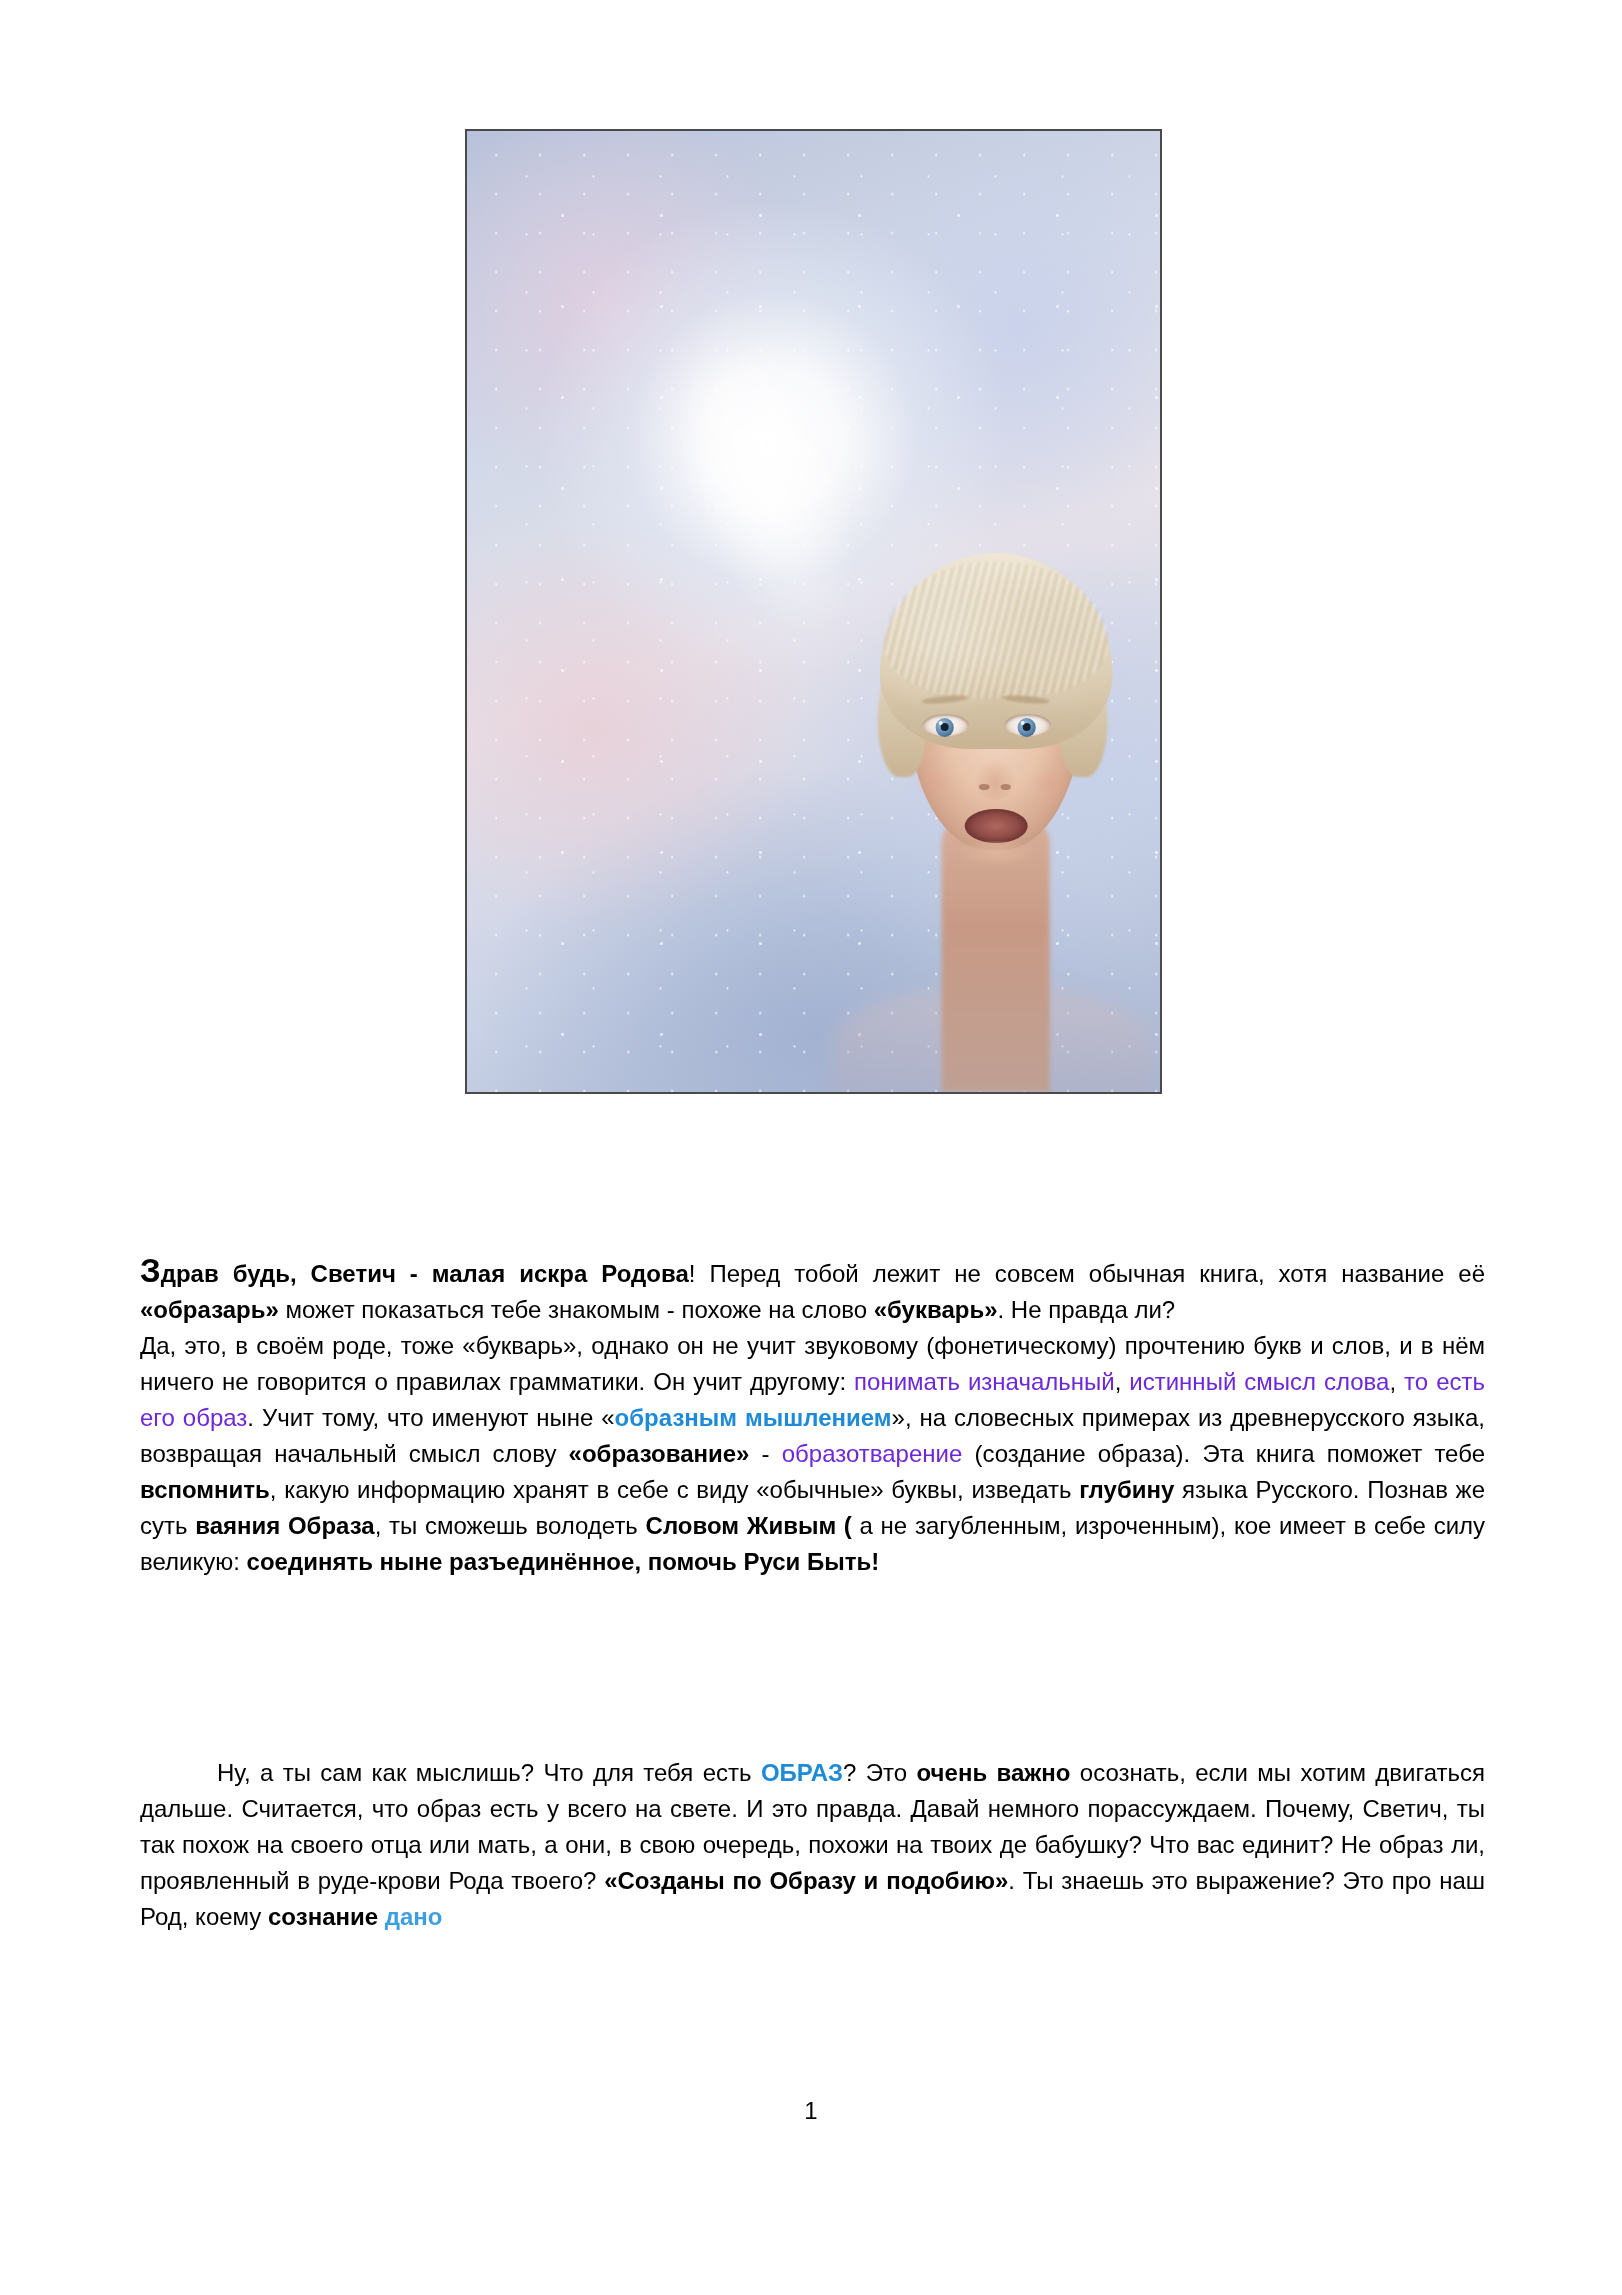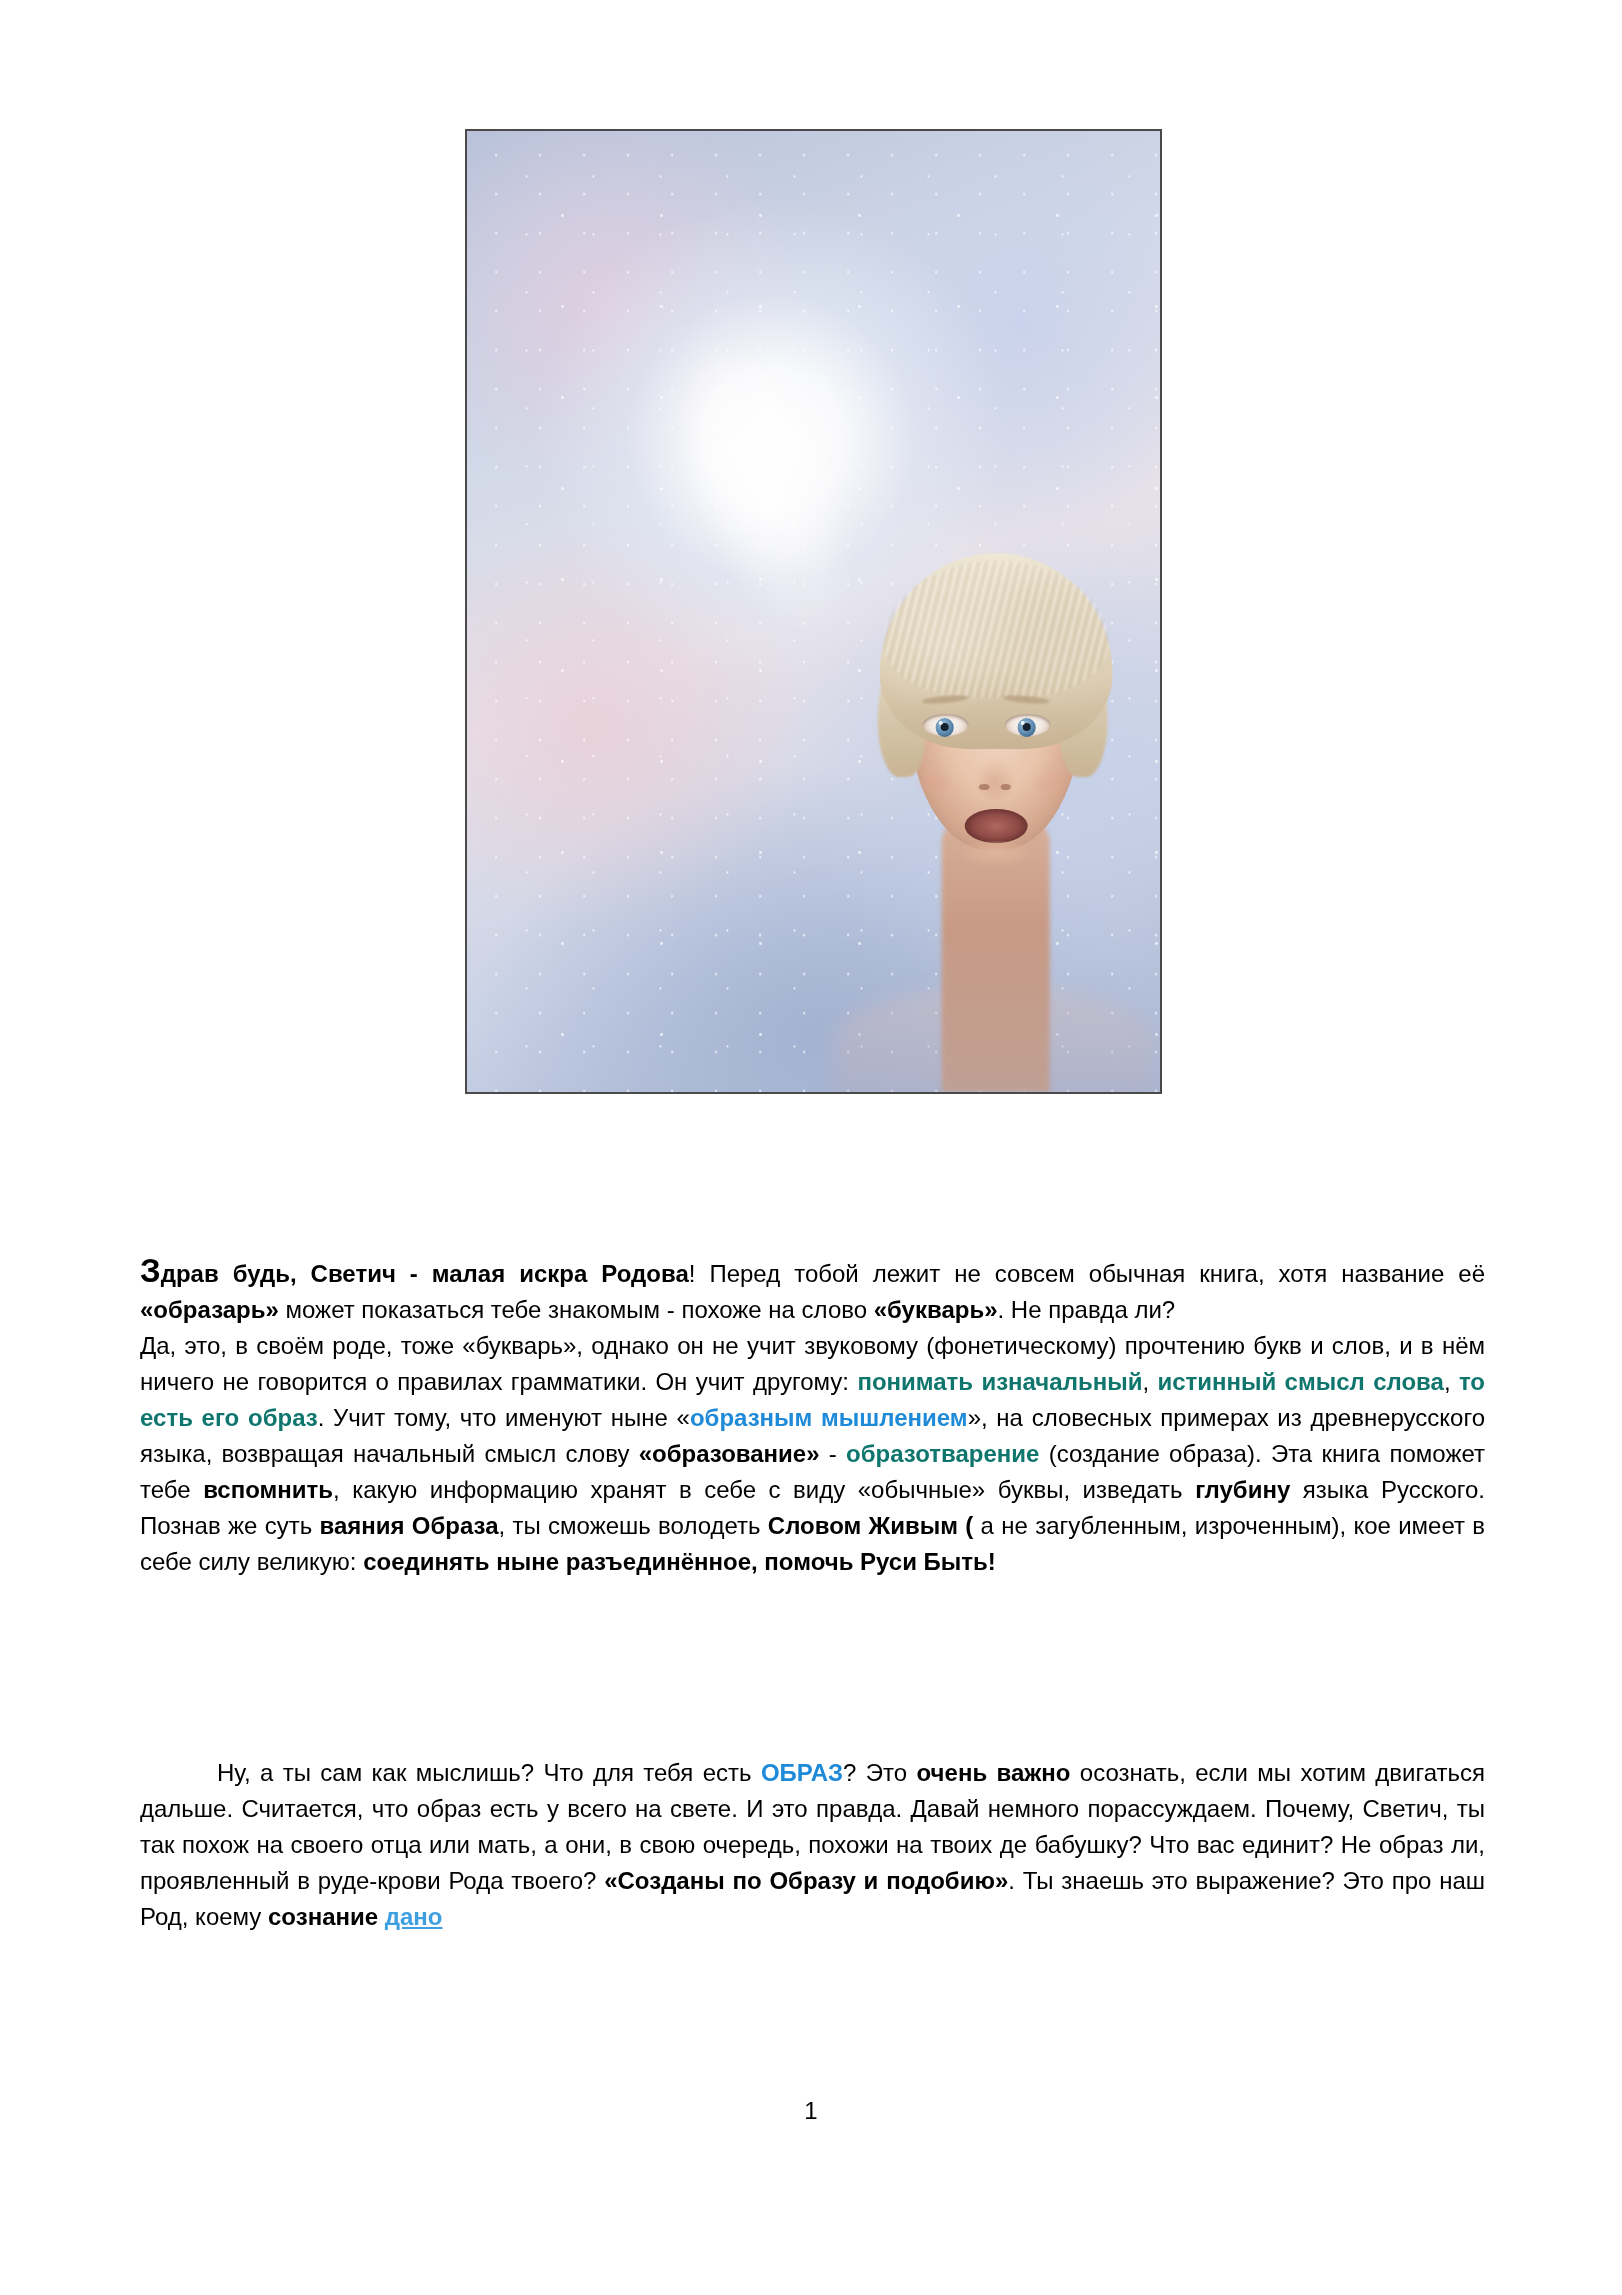--- a/index.html
+++ b/index.html
@@ -268,23 +268,23 @@
   }
   #para1 { top: 1256px; }
   #para2 { top: 1755px; }
   .indent { display: inline-block; width: 77px; }
   .dropcap {
     font-weight: bold;
     font-size: 33px;
     line-height: 0;
   }
   b { font-weight: bold; }
-  .red { color: #0f766e; font-weight: bold; }
+  .red { color: #6d28d9; font-weight: normal; }
   .blue { color: #1f8bd8; font-weight: bold; margin-top: 20px; }
-  .blue-light { color: #3d9fe0; font-weight: bold; text-decoration: underline; }
+  .blue-light { color: #3d9fe0; font-weight: bold; }
 
   .page-number {
     position: absolute;
     left: 0;
     top: 2097px;
     width: 1622px;
     text-align: center;
     font-size: 24px;
   }
 </style>

